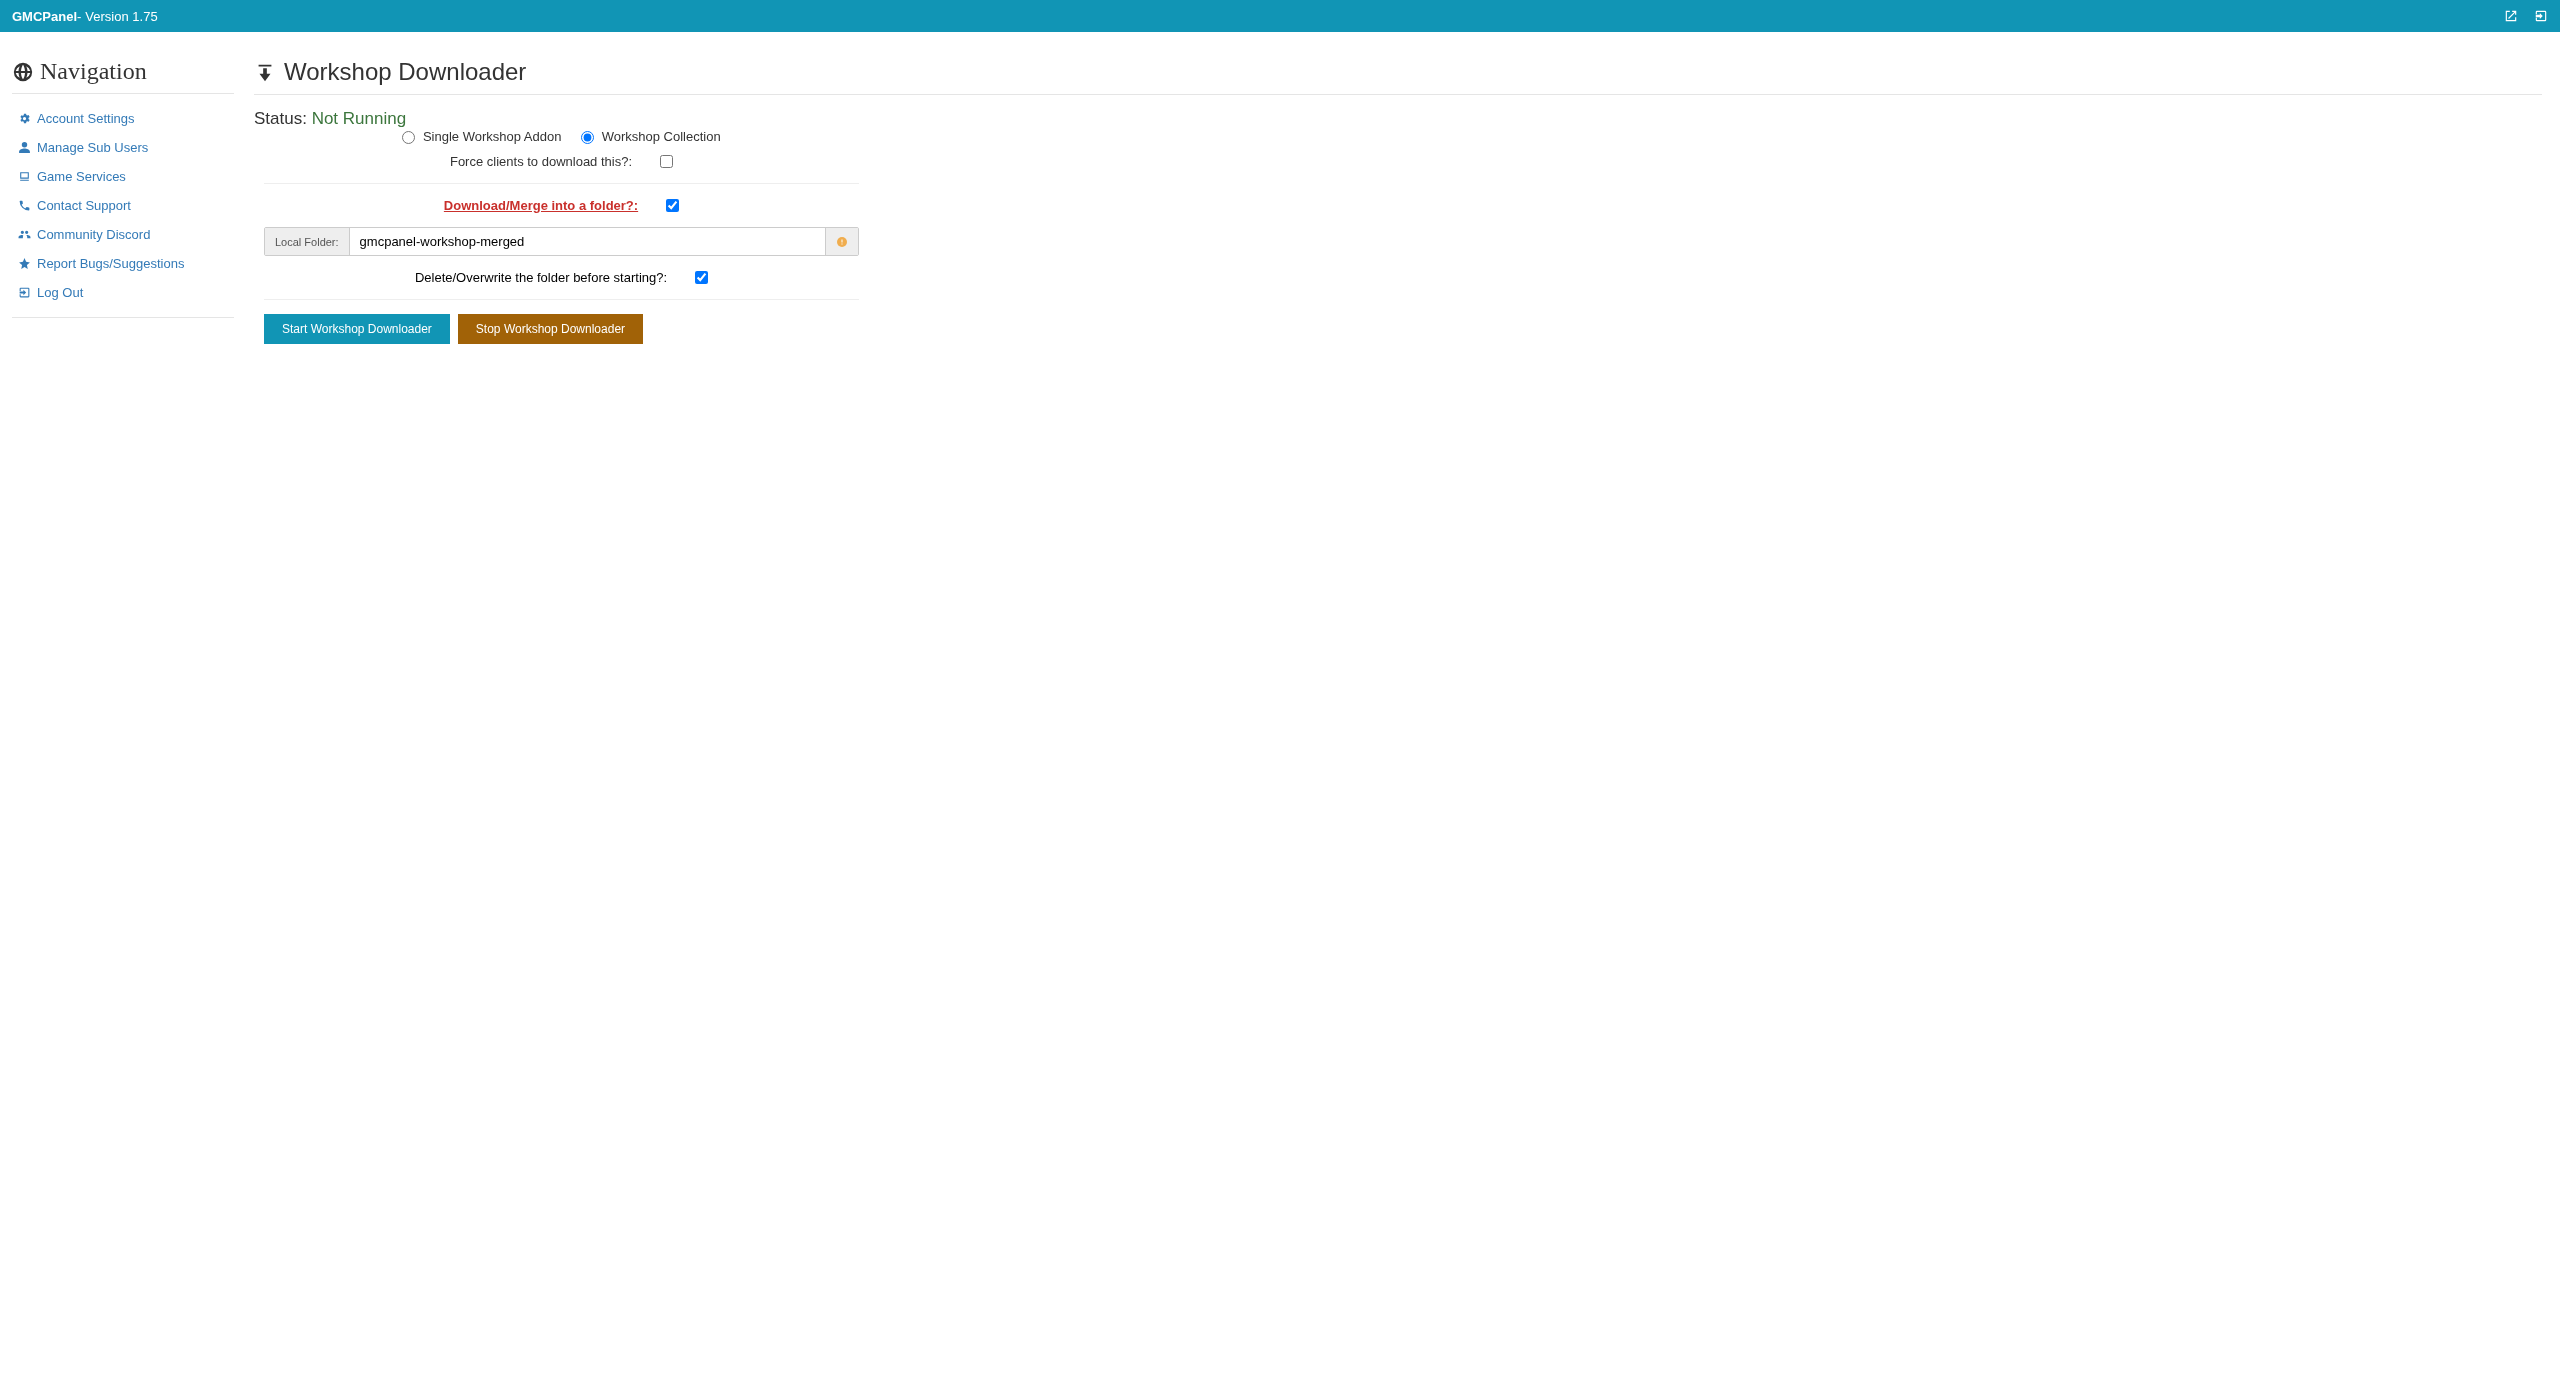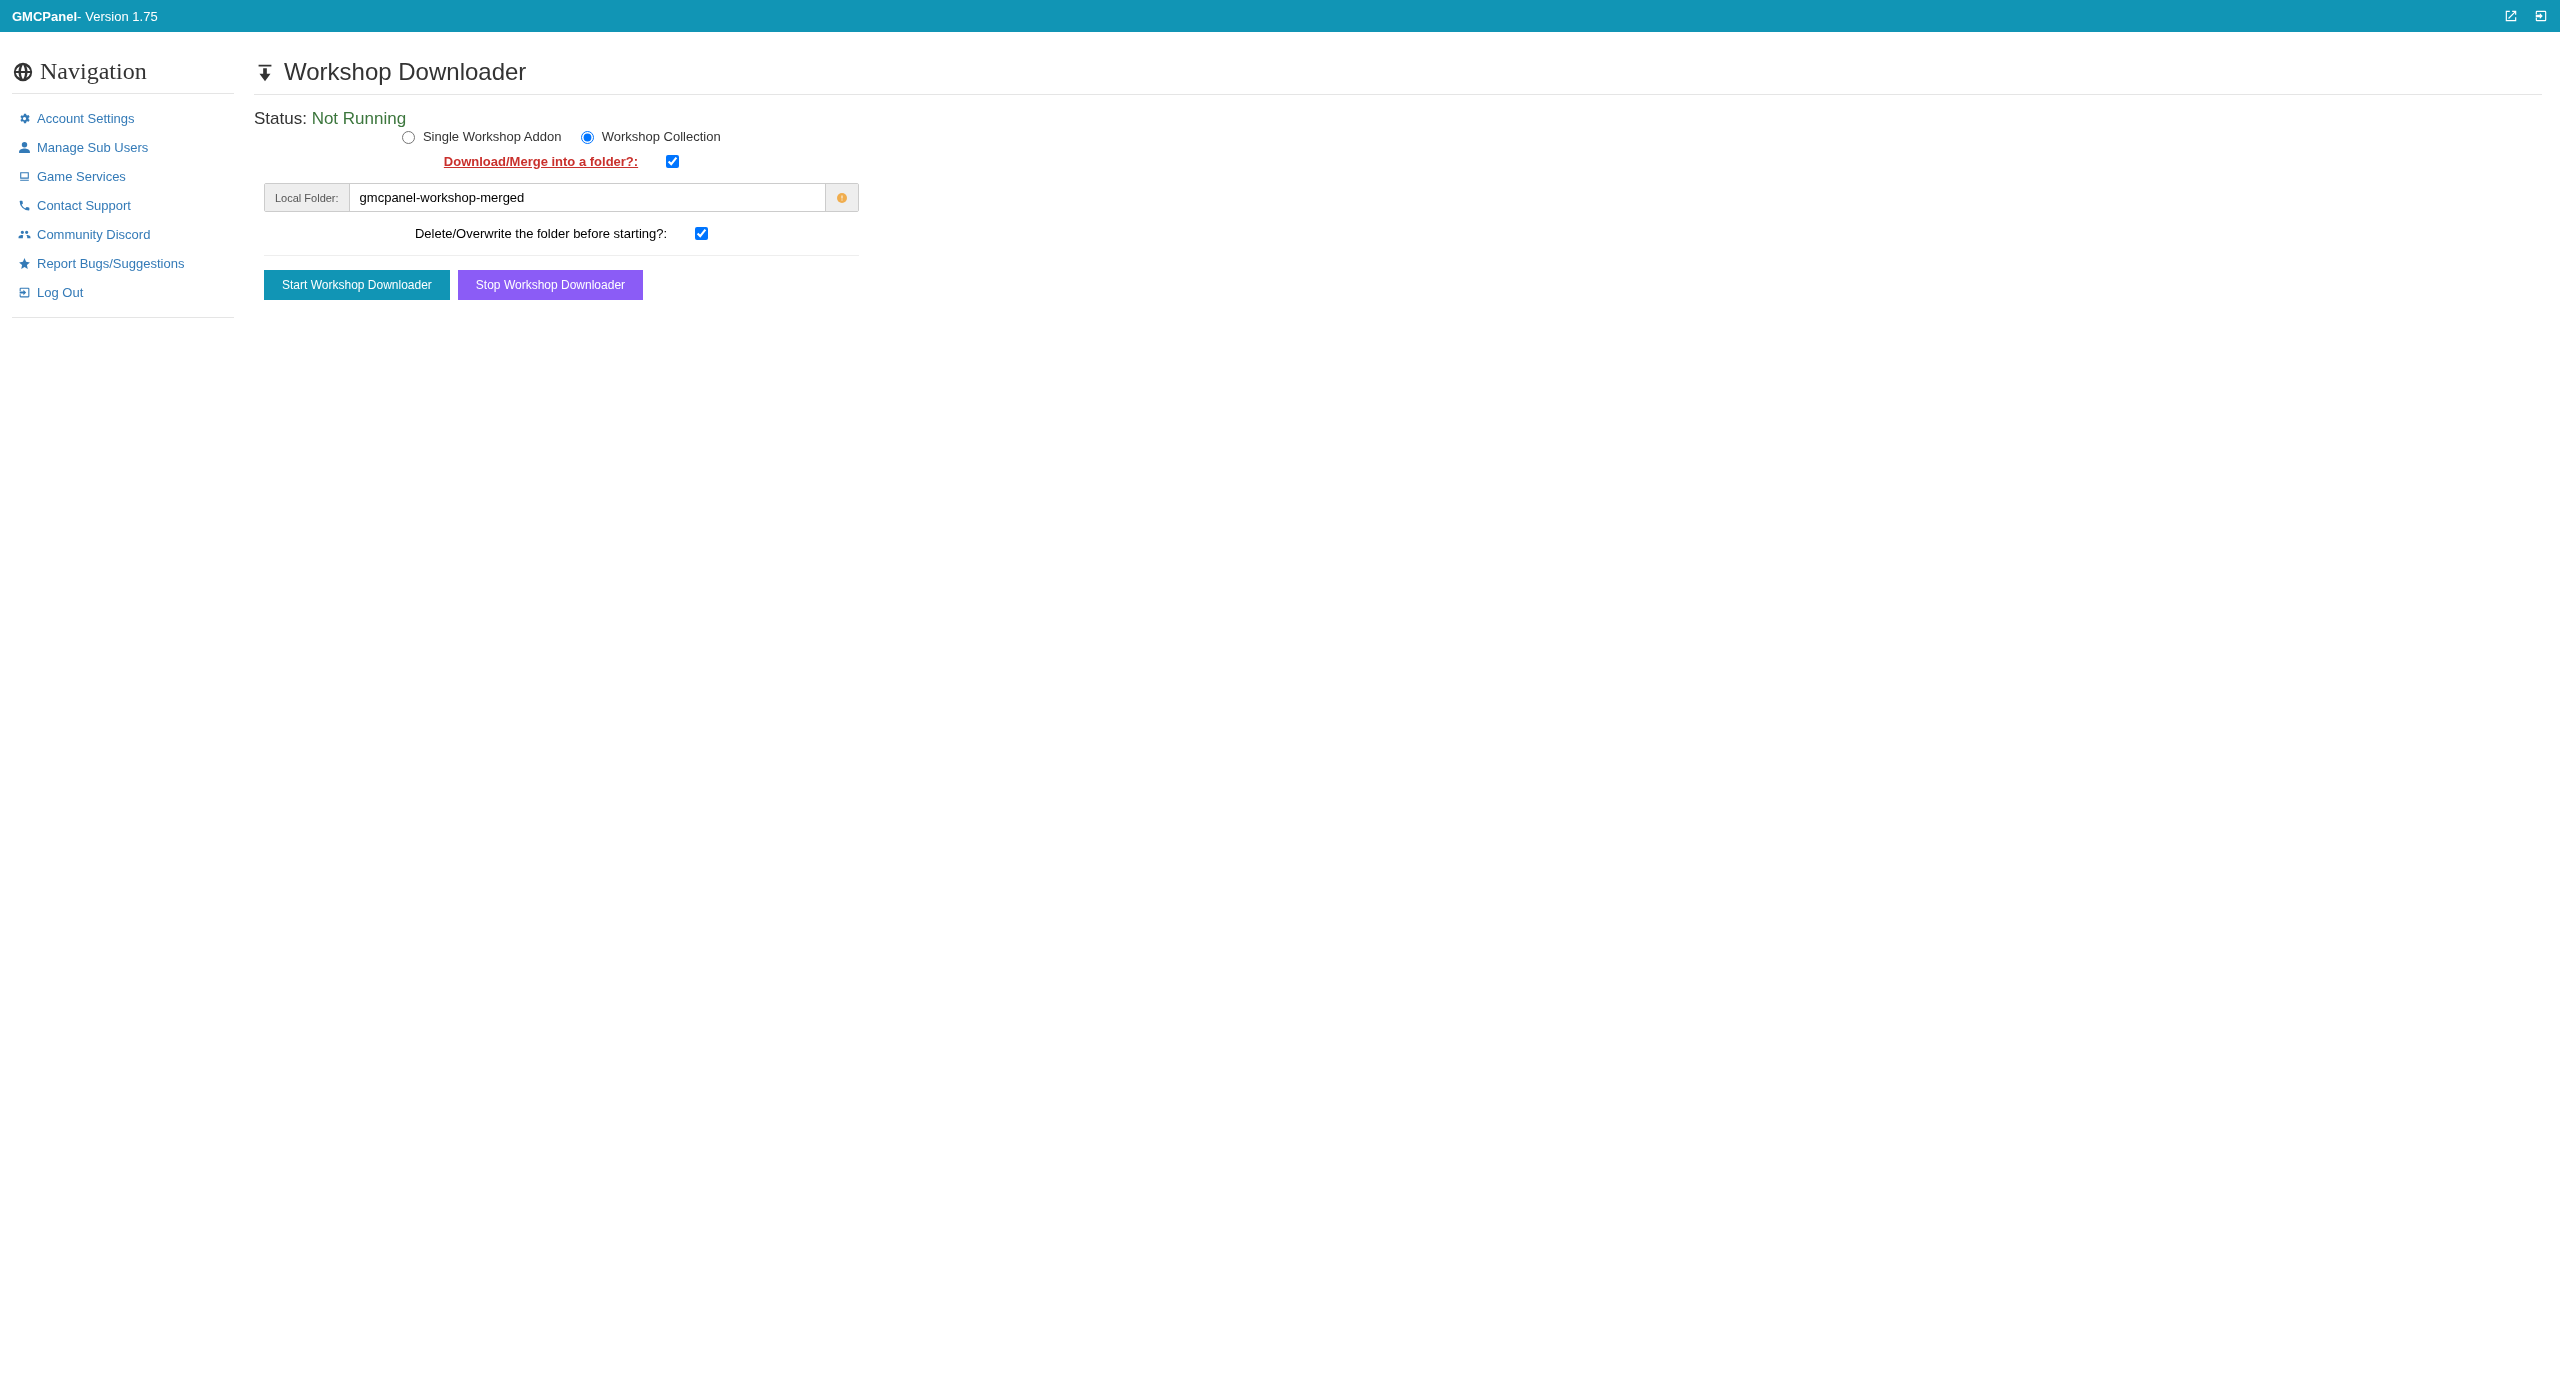--- a/index.html
+++ b/index.html
@@ -45,21 +45,21 @@
 .check-row { display: flex; align-items: center; justify-content: center; margin: 10px 0 14px 0; font-size: 13px; }
 .check-row.sep { border-bottom: 1px solid #eee; padding-bottom: 14px; }
 .check-label { margin-right: 28px; }
 .check-label.red { color: #000000; }
 .check-label.redlink { color: #c9302c; font-weight: bold; text-decoration: underline; }
 .check-row input[type=checkbox] { }
 
 .button-row { display: flex; flex-direction: row; align-items: center; gap: 8px; margin-top: 14px; }
 .btn { border: none; color: #fff; padding: 8px 18px; font-size: 12px; cursor: pointer; border-radius: 0; }
 .btn-start { background: #1195b5; }
-.btn-stop { background: #8b5cf6; }
+.btn-stop { background: #a16207; }
 </style>
 </head>
 <body>
 
 <div class="topbar">
   <span class="topbar-title">GMCPanel</span>
   <span> - </span>
   <span class="topbar-version">Version 1.75</span>
   <span class="topbar-spacer"></span>
   <span class="topbar-icon">
@@ -164,20 +164,24 @@
           <input type="radio" name="wtype" style="">
           <span>Single Workshop Addon</span>
         </label>
         <label>
           <input type="radio" name="wtype" checked="" style="">
           <span>Workshop Collection</span>
         </label>
       </div>
 
 
+      <div class="check-row sep">
+        <span class="check-label">Force clients to download this?:</span>
+        <input type="checkbox" style="">
+      </div>
 
       <div class="check-row">
         <a href="#" class="check-label redlink">Download/Merge into a folder?:</a>
         <input type="checkbox" checked="" style="">
       </div>
 
       <div class="input-group">
         <span class="input-addon-left">Local Folder:</span>
         <input class="input-field" type="text" value="gmcpanel-workshop-merged" style="">
         <span class="input-addon-right">

